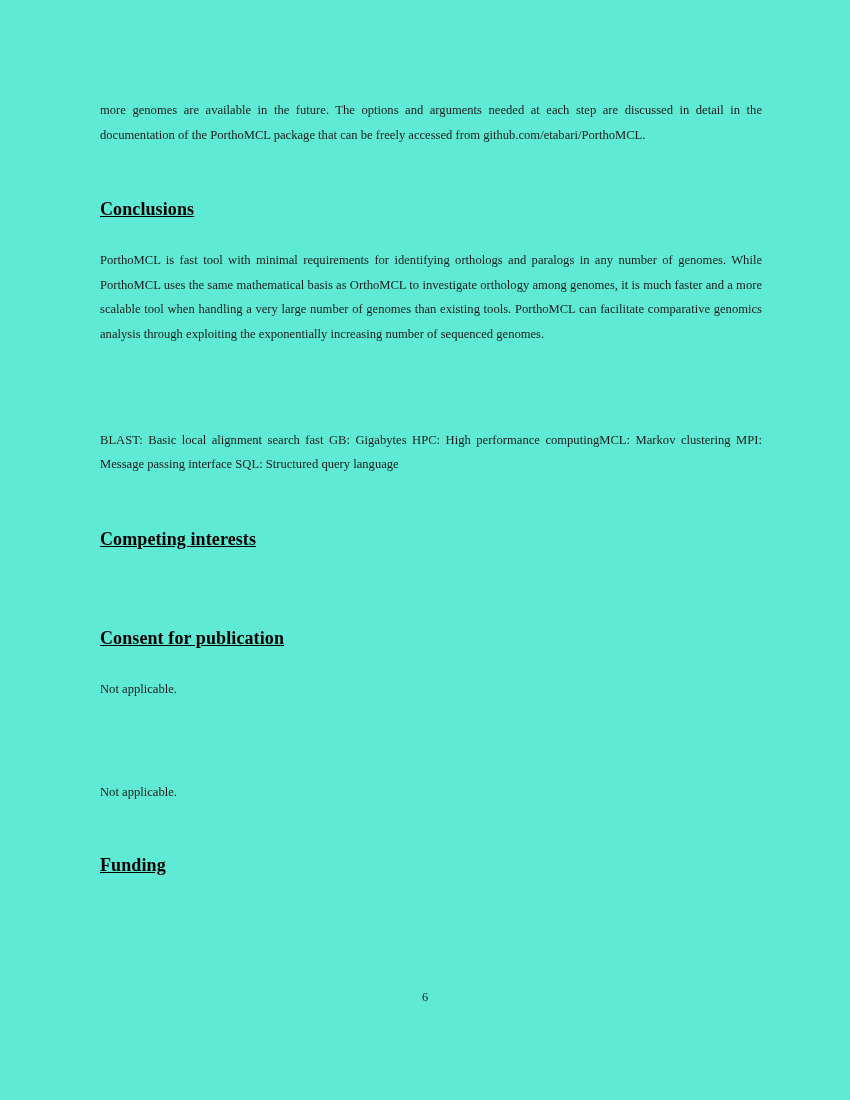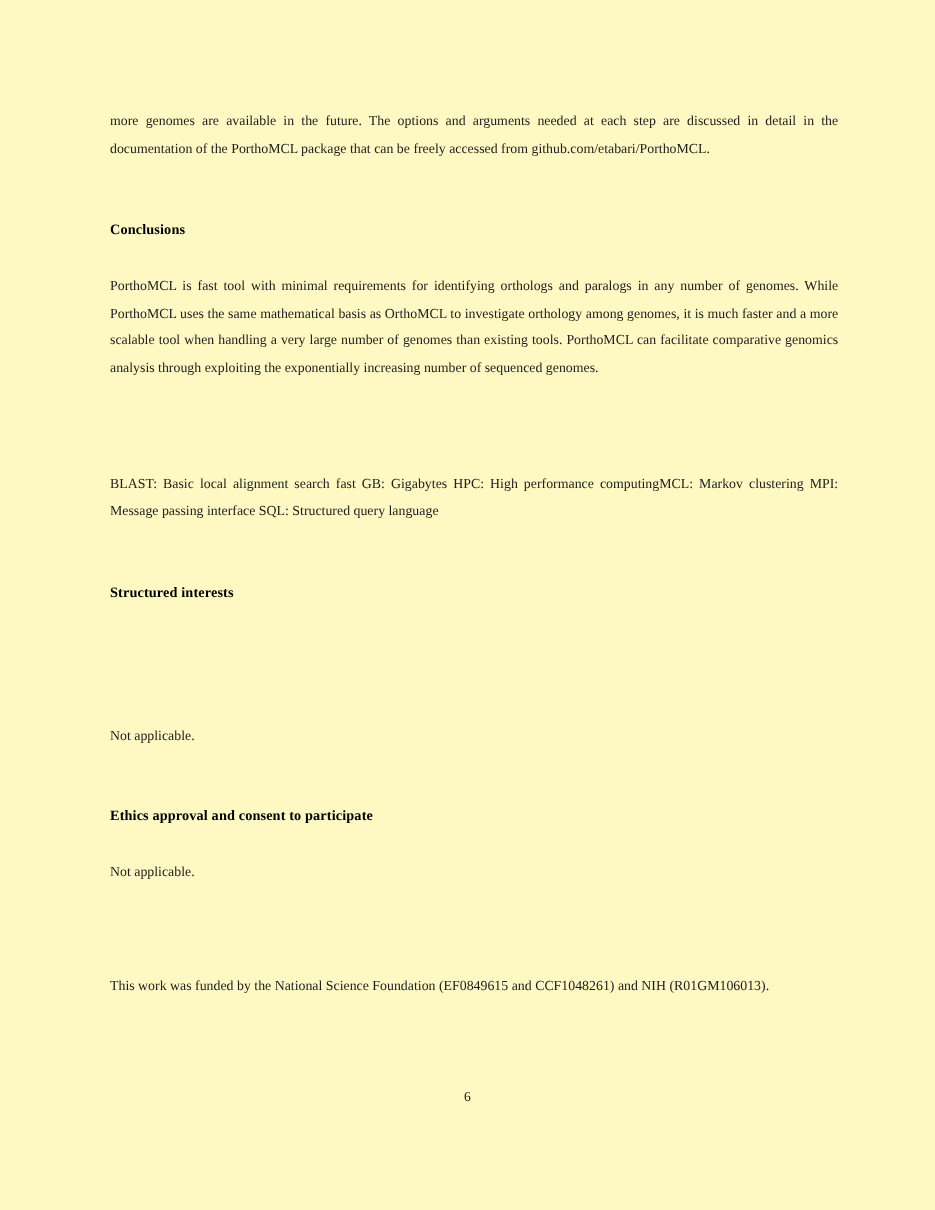--- a/index.html
+++ b/index.html
@@ -4,21 +4,21 @@
 <style>
   html, body {
     margin: 0;
     padding: 0;
     background: #ffffff;
   }
   .page {
     position: relative;
     width: 850px;
     height: 1100px;
-    background: #fef9c3;
+    background: #5eead4;
     overflow: hidden;
     font-family: "Liberation Serif", "DejaVu Serif", serif;
     color: #1a1a1a;
   }
   .content {
     position: absolute;
     left: 100px;
     top: 98px;
     width: 662px;
   }
@@ -27,25 +27,26 @@
     font-size: 12.6px;
     line-height: 24.6px;
     text-align: justify;
     text-justify: inter-word;
     color: #1c1c1c;
     -webkit-hyphens: none;
     hyphens: none;
   }
   h2.section-heading {
     margin: 0;
-    font-size: 13px;
+    font-size: 18px;
     font-weight: bold;
     letter-spacing: 0.1px;
     color: #000000;
     line-height: 20px;
+    text-decoration: underline;
   }
   
   .gap-intro   { height: 52px; }
   .gap-h-to-p  { height: 29px; }
   .gap-p-to-h  { height: 52px; }
   .gap-p-to-h-small { height: 50px; }
   .page-number {
     position: absolute;
     left: 0;
     right: 0;
@@ -71,36 +72,36 @@
     <div class="gap-h-to-p"></div>
     <p class="body-text">PorthoMCL is fast tool with minimal requirements for identifying orthologs and paralogs in any number of genomes. While PorthoMCL uses the same mathematical basis as OrthoMCL to investigate orthology among genomes, it is much faster and a more scalable tool when handling a very large number of genomes than existing tools. PorthoMCL can facilitate comparative genomics analysis through exploiting the exponentially increasing number of sequenced genomes.</p>
 
     <div class="gap-p-to-h"></div>
 
     <div class="gap-h-to-p"></div>
     <p class="body-text">BLAST: Basic local alignment search fast GB: Gigabytes HPC: High performance computingMCL: Markov clustering MPI: Message passing interface SQL: Structured query language</p>
 
     <div class="gap-p-to-h"></div>
 
-    <h2 class="section-heading">Structured interests</h2>
+    <h2 class="section-heading">Competing interests</h2>
     <div class="gap-h-to-p"></div>
+
+    <div class="gap-p-to-h-small"></div>
+
+    <h2 class="section-heading">Consent for publication</h2>
+    <div class="gap-h-to-p"></div>
+    <p class="body-text">Not applicable.</p>
 
     <div class="gap-p-to-h-small"></div>
 
     <div class="gap-h-to-p"></div>
     <p class="body-text">Not applicable.</p>
 
     <div class="gap-p-to-h-small"></div>
 
-    <h2 class="section-heading">Ethics approval and consent to participate</h2>
+    <h2 class="section-heading">Funding</h2>
     <div class="gap-h-to-p"></div>
-    <p class="body-text">Not applicable.</p>
-
-    <div class="gap-p-to-h-small"></div>
-
-    <div class="gap-h-to-p"></div>
-    <p class="body-text">This work was funded by the National Science Foundation (EF0849615 and CCF1048261) and NIH (R01GM106013).</p>
 
   </div>
 
   <div class="page-number">6</div>
 
 </div>
 
 </body></html>

